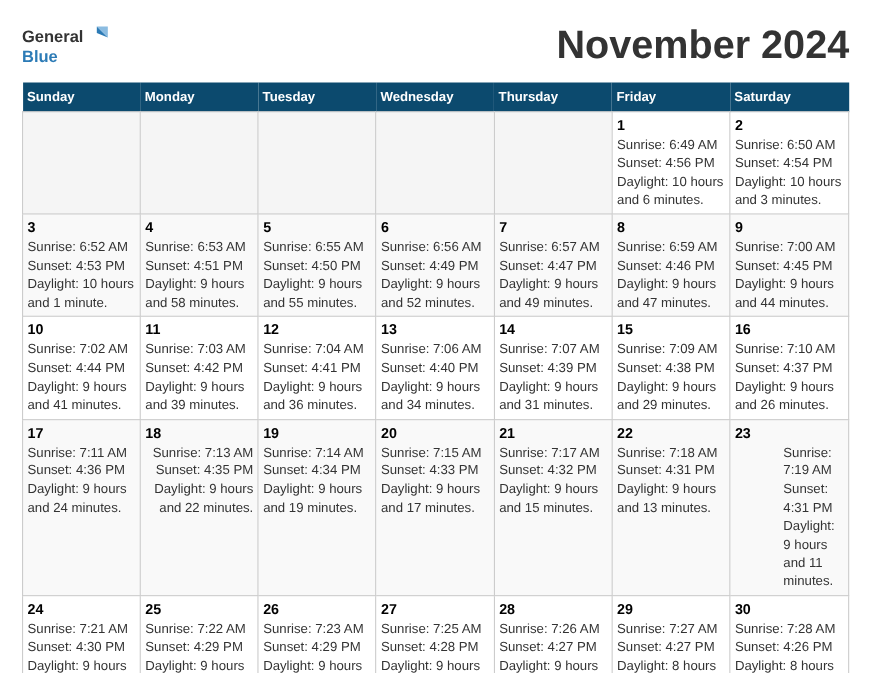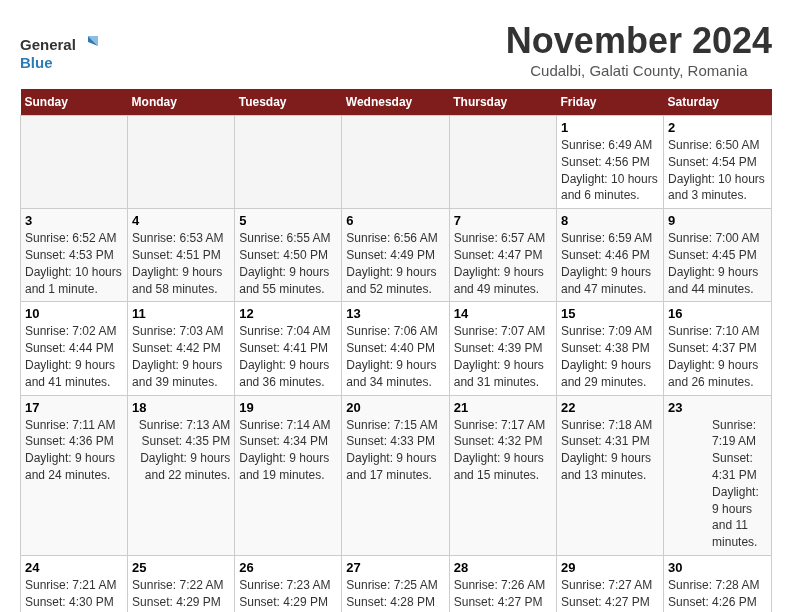--- a/index.html
+++ b/index.html
@@ -13,41 +13,40 @@
     .header-section {
       display: flex;
       justify-content: space-between;
       align-items: flex-start;
       margin-bottom: 10px;
     }
     .logo {
       display: flex;
       align-items: flex-start;
       gap: 4px;
-      margin-top: 12px;
     }
     .title-section {
       text-align: center;
     }
     .month-title {
       font-size: 36px;
       font-weight: bold;
       color: #333;
     }
     .subtitle {
       font-size: 15px;
       color: #555;
     }
     table {
       width: 100%;
       border-collapse: collapse;
       font-size: 11px;
     }
     th {
-      background-color: #7f1d1d;
+      background-color: #0c4a6e;
       color: #fff;
       padding: 6px 4px;
       text-align: left;
       font-size: 12px;
       font-weight: bold;
     }
     td {
       border: 1px solid #ccc;
       vertical-align: top;
       padding: 4px;
@@ -79,21 +78,20 @@
   <div class="logo">
   <svg width="80" height="45" viewBox="0 0 80 45">
     <text x="0" y="18" font-size="15" font-weight="bold" font-family="Arial" fill="#333">General</text>
     <text x="0" y="36" font-size="15" font-weight="bold" font-family="Arial" fill="#2c7bb6">Blue</text>
     <polygon points="68,4 78,14 68,10" fill="#2c7bb6"></polygon>
     <polygon points="68,4 78,4 78,14" fill="#5a9fd4" opacity="0.7"></polygon>
   </svg>
 </div>
   <div class="title-section">
     <div class="month-title">November 2024</div>
-    <div class="subtitle">Cudalbi, Galati County, Romania</div>
   </div>
 </div>
 
 <table>
   <thead>
     <tr id="weekday-header">
         <th>Sunday</th>
         <th>Monday</th>
         <th>Tuesday</th>
         <th>Wednesday</th>

